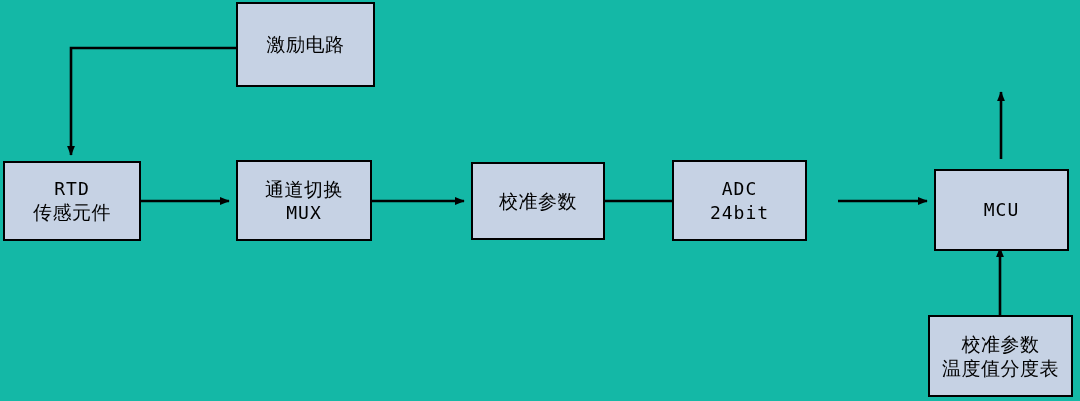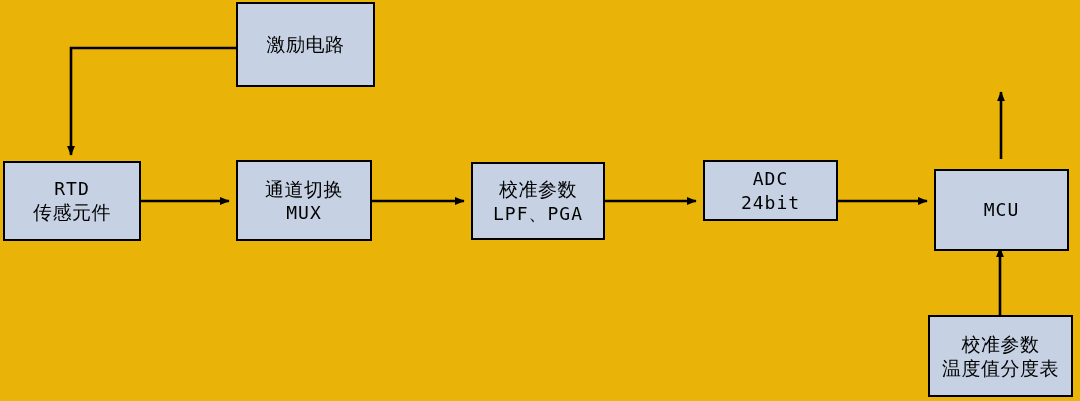--- a/index.html
+++ b/index.html
@@ -8,21 +8,21 @@
     padding: 0;
     background: #ffffff;
   }
   body {
     font-family: "Liberation Sans", "DejaVu Sans", sans-serif;
   }
   #diagram-root {
     position: relative;
     width: 1080px;
     height: 401px;
-    background: #eab308;
+    background: #14b8a6;
     overflow: hidden;
   }
   #diagram-svg {
     position: absolute;
     left: 0;
     top: 0;
     width: 1080px;
     height: 401px;
   }
   .node-box {
@@ -99,24 +99,23 @@
     <span class="node-line cjk">传感元件</span>
   </div>
 
   <div class="node-box" style="left:236px; top:160px; width:136px; height:81px;">
     <span class="node-line cjk">通道切换</span>
     <span class="node-line mono">MUX</span>
   </div>
 
   <div class="node-box" style="left:471px; top:162px; width:134px; height:78px;">
     <span class="node-line cjk">校准参数</span>
-    <span class="node-line mono">LPF、PGA</span>
   </div>
 
-  <div class="node-box" style="left:703px; top:160px; width:135px; height:61px;">
+  <div class="node-box" style="left:672px; top:160px; width:135px; height:81px;">
     <span class="node-line mono">ADC</span>
     <span class="node-line mono">24bit</span>
   </div>
 
   <div class="node-box" style="left:934px; top:169px; width:135px; height:82px;">
     <span class="node-line mono">MCU</span>
   </div>
 
 
   <div class="node-box" style="left:928px; top:315px; width:145px; height:82px;">

